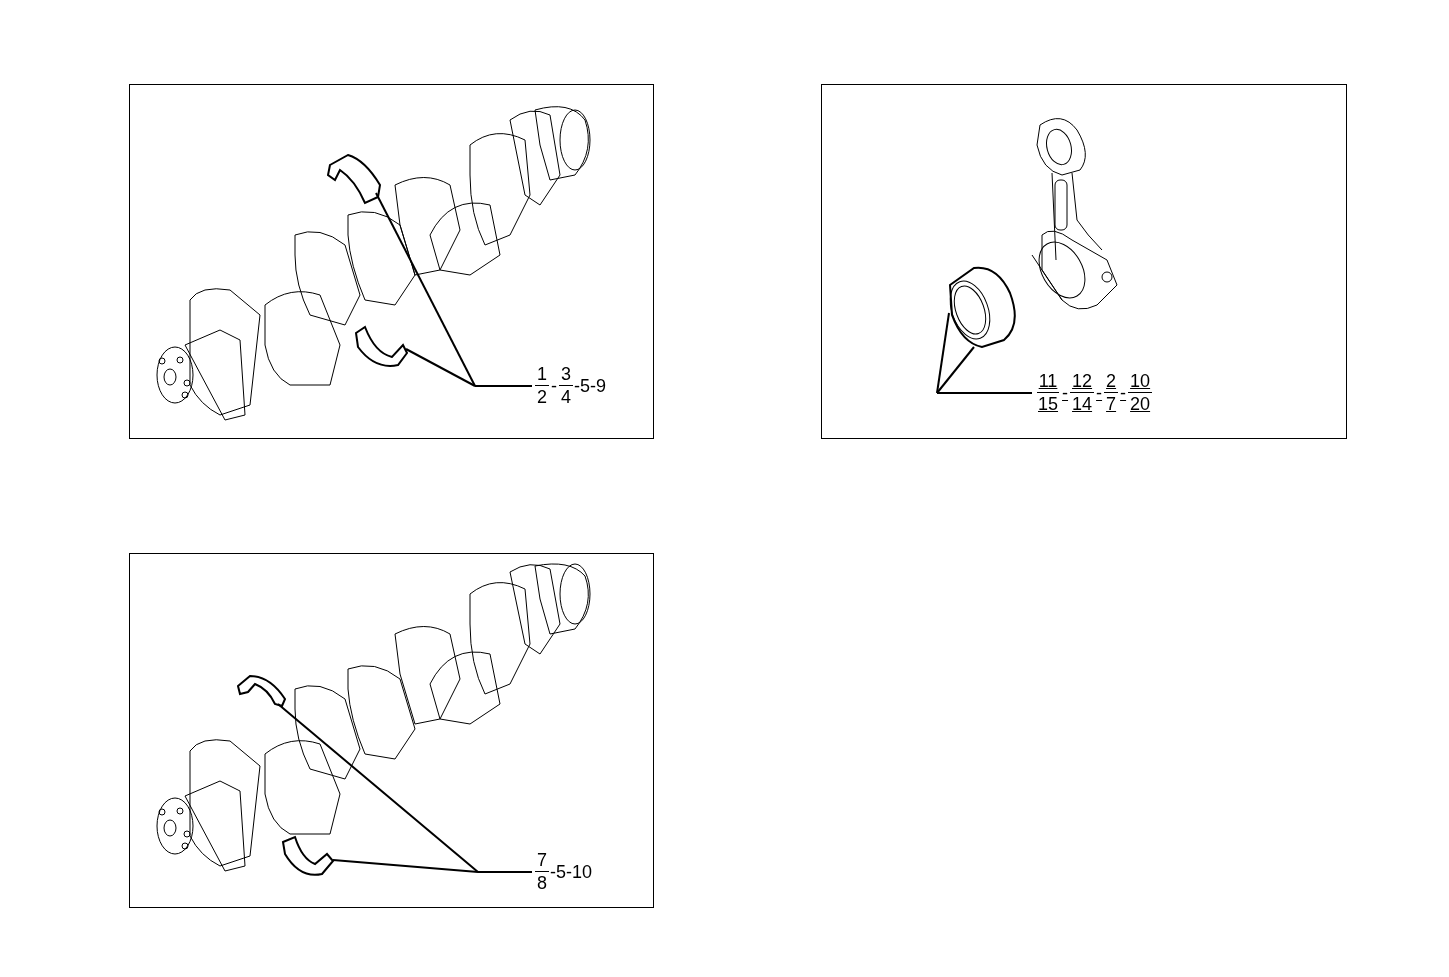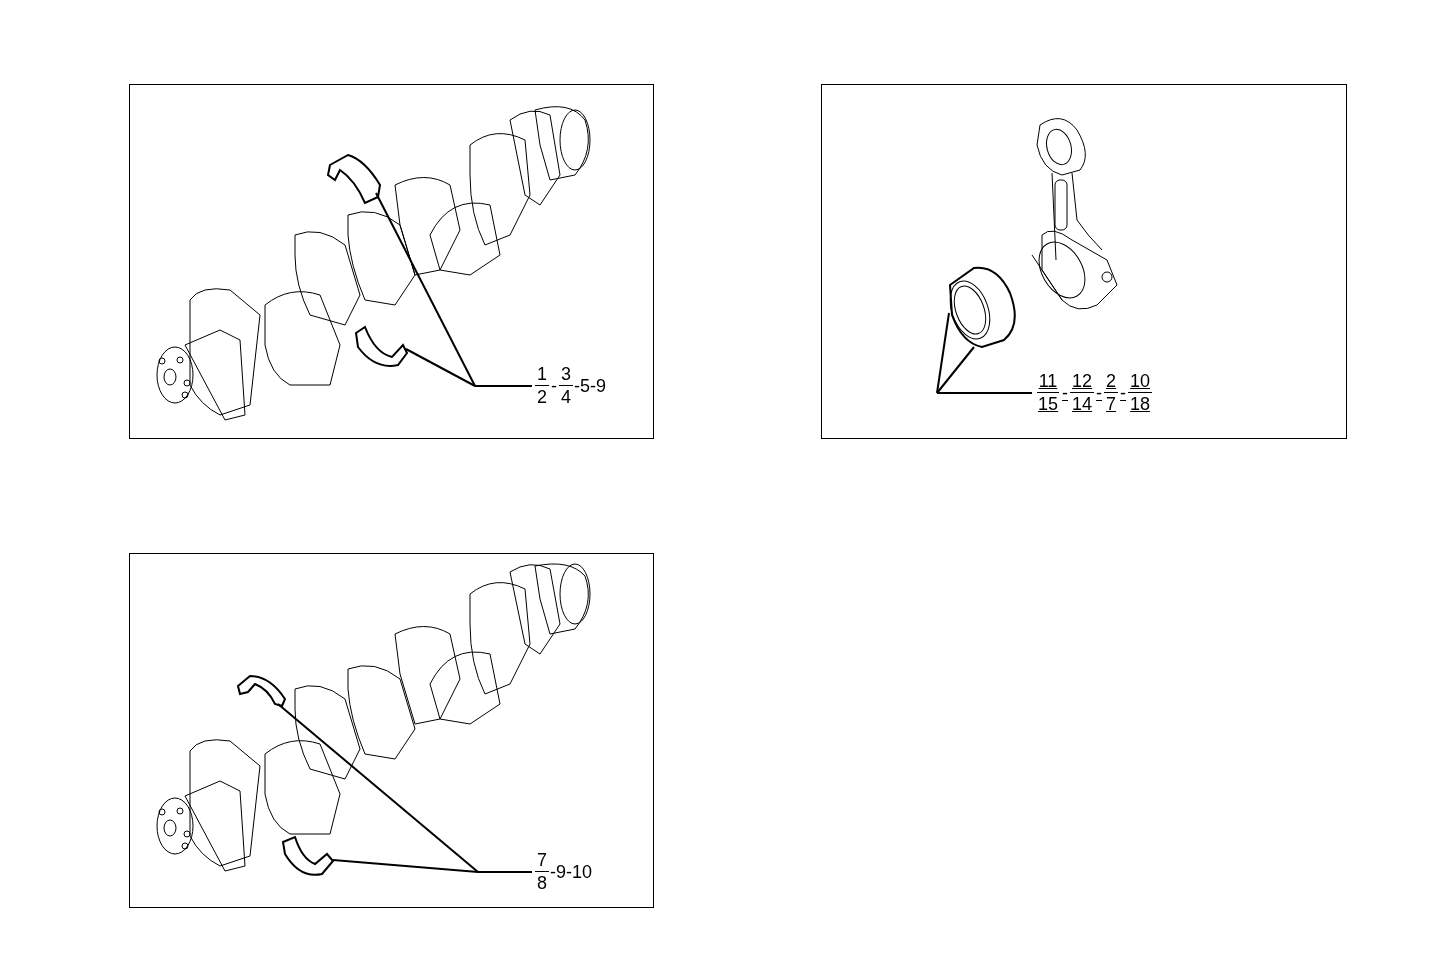--- a/index.html
+++ b/index.html
@@ -102,21 +102,21 @@
         <span class="den">14</span>
       </span>
       <span class="sep">-</span>
       <span class="frac">
         <span class="num">2</span>
         <span class="den">7</span>
       </span>
       <span class="sep">-</span>
       <span class="frac">
         <span class="num">10</span>
-        <span class="den">18</span>
+        <span class="den">20</span>
       </span>
     </div>
 </div>
 
 <div class="panel" style="left:129px; top:553px; width:525px; height:355px;">
   <svg class="art" width="525" height="355" viewBox="0 0 525 355">
     <g fill="none" stroke="#000" stroke-width="1">
       <ellipse cx="45" cy="272" rx="18" ry="28"></ellipse>
       <ellipse cx="40" cy="274" rx="6" ry="8"></ellipse>
       <circle cx="32" cy="258" r="3"></circle>
@@ -144,15 +144,15 @@
       <line x1="148" y1="150" x2="348" y2="318"></line>
       <line x1="203" y1="306" x2="348" y2="318"></line>
       <line x1="348" y1="318" x2="402" y2="318"></line>
     </g>
   </svg>
   <div class="label" style="left:404px; top:297px;" id="callout-2">
       <span class="frac">
         <span class="num">7</span>
         <span class="den">8</span>
       </span>
-      <span>-9-10</span>
+      <span>-5-10</span>
     </div>
 </div>
 
 </body></html>

